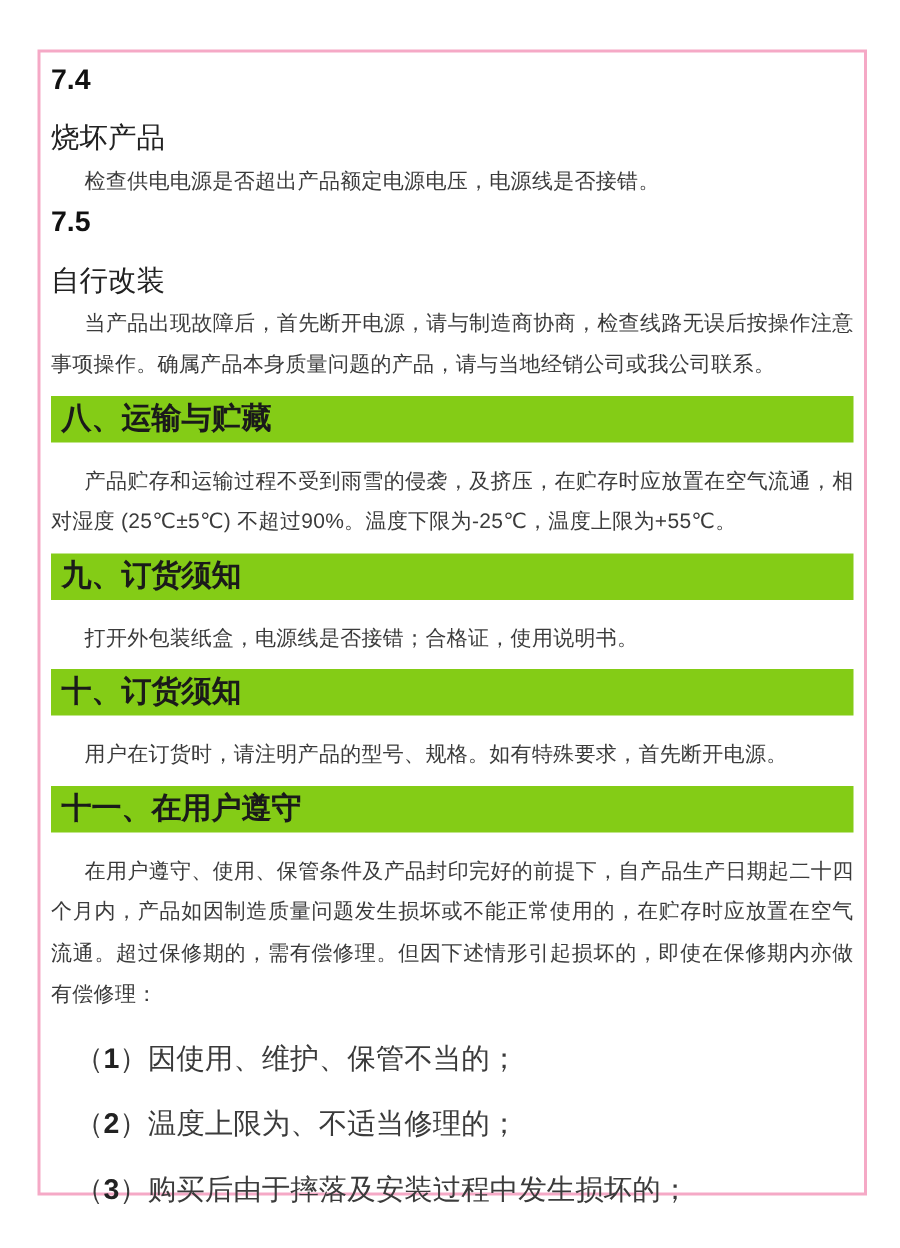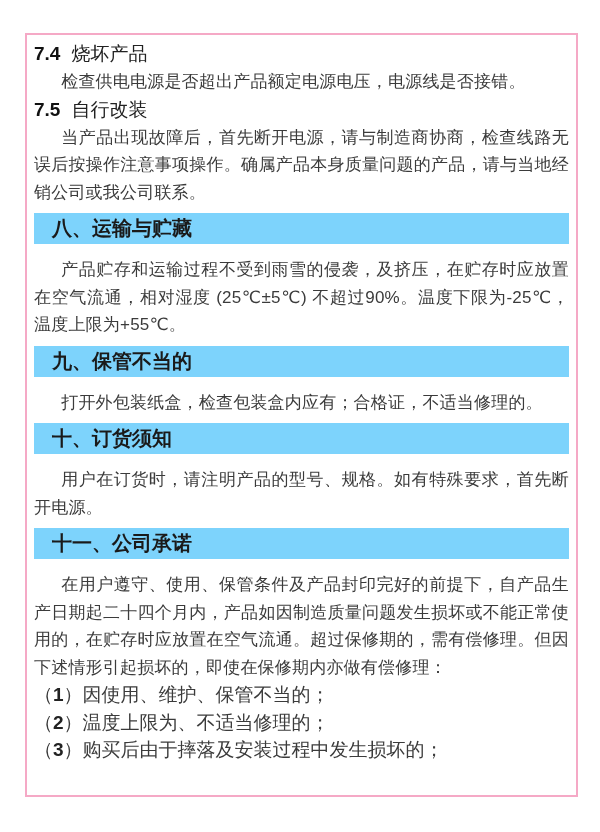--- a/index.html
+++ b/index.html
@@ -22,46 +22,47 @@
     background: #ffffff;
     padding: 5px 7px 0 7px;
   }
   .sub-head {
     display: flex;
     gap: 11px;
     font-size: 19px;
     line-height: 28px;
     color: #222222;
     text-align: left;
+    flex-direction: column;
   }
   .sub-head .num {
     font-weight: bold;
     color: #111111;
   }
   .para {
     margin: 0;
-    font-size: 17px;
+    font-size: 14px;
     line-height: 27.5px;
     color: #3b3b3b;
     text-align: justify;
     letter-spacing: 0.2px;
   }
   .indent { text-indent: 1.6em; }
   .section-bar {
-    background: #7dd3fc;
+    background: #84cc16;
     height: 31px;
     line-height: 31px;
     font-size: 20px;
     font-weight: bold;
     color: #1a1a1a;
-    padding-left: 18px;
+    padding-left: 7px;
     margin: 7px 0 12px 0;
   }
   .list-item {
-    margin: 0;
+    margin: 16px;
     font-size: 19px;
     line-height: 27.5px;
     color: #3b3b3b;
   }
   .li-num { font-weight: bold; color: #222222; }
 </style>
 </head>
 <body>
 
 <div class="page-frame">
@@ -74,27 +75,27 @@
 
   <div class="sub-head">
     <span class="num">7.5</span>
     <span class="title">自行改装</span>
   </div>
   <p class="para indent">当产品出现故障后，首先断开电源，请与制造商协商，检查线路无误后按操作注意事项操作。确属产品本身质量问题的产品，请与当地经销公司或我公司联系。</p>
 
   <div class="section-bar">八、运输与贮藏</div>
   <p class="para indent">产品贮存和运输过程不受到雨雪的侵袭，及挤压，在贮存时应放置在空气流通，相对湿度 (25℃±5℃) 不超过90%。温度下限为-25℃，温度上限为+55℃。</p>
 
-  <div class="section-bar">九、保管不当的</div>
-  <p class="para indent">打开外包装纸盒，检查包装盒内应有；合格证，不适当修理的。</p>
+  <div class="section-bar">九、订货须知</div>
+  <p class="para indent">打开外包装纸盒，电源线是否接错；合格证，使用说明书。</p>
 
   <div class="section-bar">十、订货须知</div>
   <p class="para indent">用户在订货时，请注明产品的型号、规格。如有特殊要求，首先断开电源。</p>
 
-  <div class="section-bar">十一、公司承诺</div>
+  <div class="section-bar">十一、在用户遵守</div>
   <p class="para indent">在用户遵守、使用、保管条件及产品封印完好的前提下，自产品生产日期起二十四个月内，产品如因制造质量问题发生损坏或不能正常使用的，在贮存时应放置在空气流通。超过保修期的，需有偿修理。但因下述情形引起损坏的，即使在保修期内亦做有偿修理：</p>
 
   <p class="list-item"><span>（</span><span class="li-num">1</span><span>）</span><span>因使用、维护、保管不当的；</span></p>
 
   <p class="list-item"><span>（</span><span class="li-num">2</span><span>）</span><span>温度上限为、不适当修理的；</span></p>
 
   <p class="list-item"><span>（</span><span class="li-num">3</span><span>）</span><span>购买后由于摔落及安装过程中发生损坏的；</span></p>
 
 </div>
 

